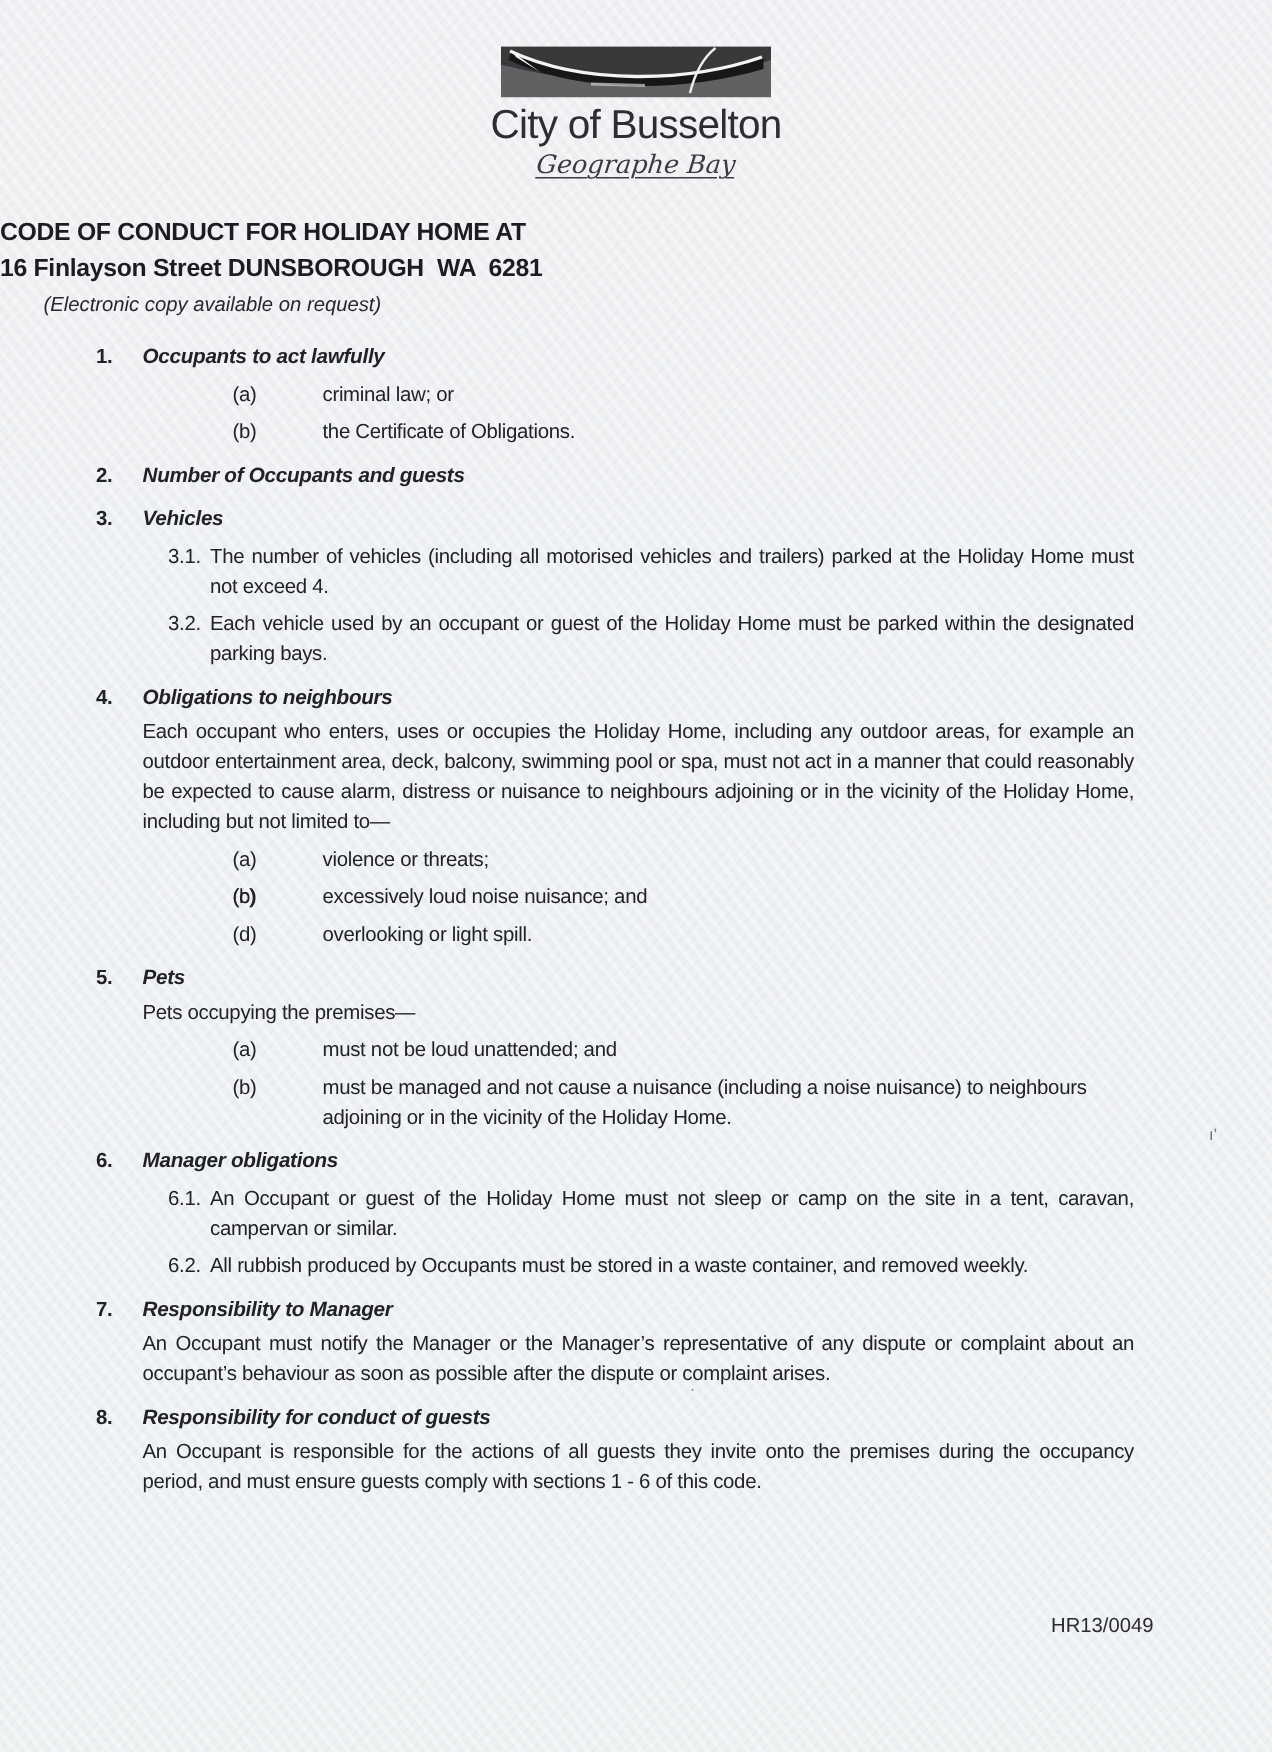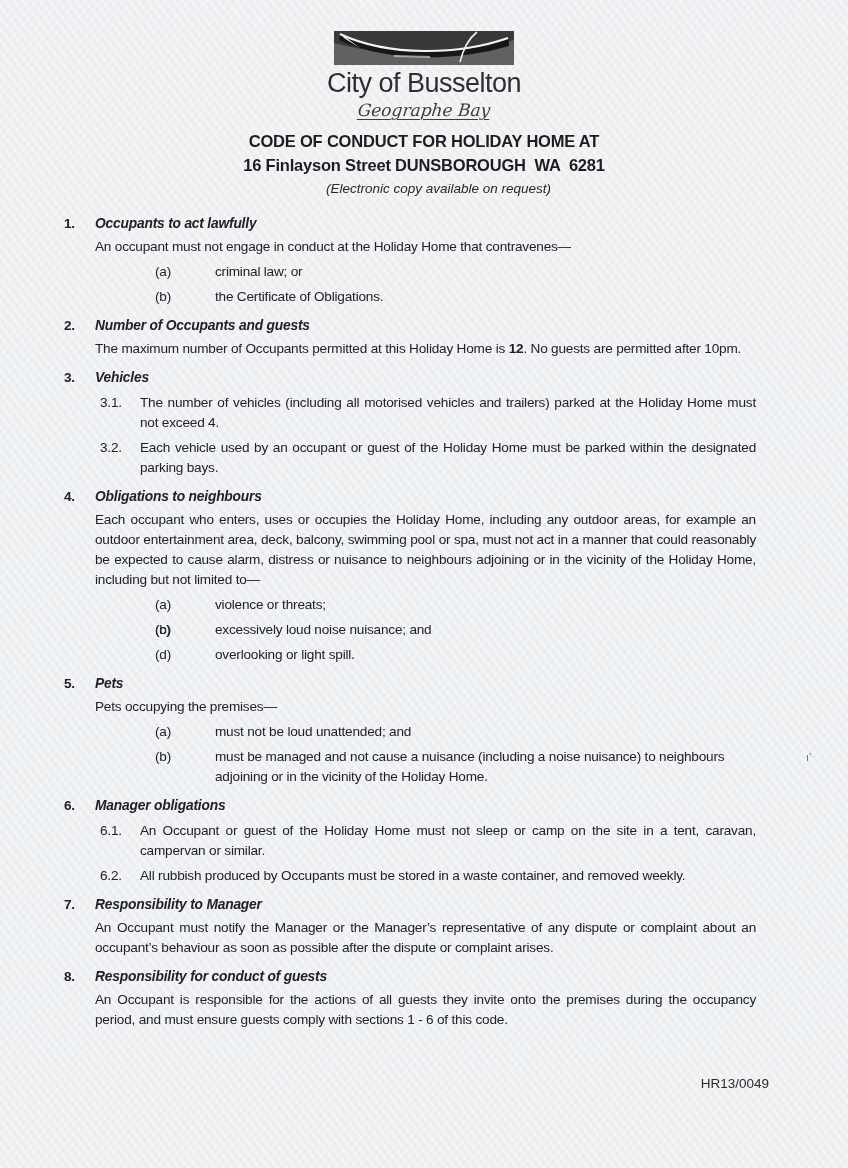--- a/index.html
+++ b/index.html
@@ -26,37 +26,37 @@
     margin-top:3px;font-weight:400;
   }
   .logo-tagline{
     font-family:"DejaVu Serif",serif;font-style:italic;
     font-size:17px;color:#3a3b3e;margin-top:1px;
     transform:skewX(-6deg);
     text-decoration:underline;text-underline-offset:3px;
     text-decoration-thickness:1px;
   }
   
-  .title-block{text-align:center;margin-top:10px;line-height:1.35;}
+  .title-block{text-align:left;margin-top:24px;line-height:1.35;}
   .title-line1{font-size:16.5px;font-weight:700;letter-spacing:-0.2px;color:#1c1d20;}
   .title-line2{font-size:16.5px;font-weight:700;letter-spacing:-0.2px;color:#1c1d20;white-space:pre;margin-top:2px;}
   .title-line3{font-size:13.5px;font-style:italic;margin-top:3px;color:#27282b;padding-left:29px;}
   
   .content{margin:16px 92px 0 64px;font-size:13.6px;letter-spacing:-0.2px;line-height:20px;}
   .sec{margin-bottom:9px;position:relative;}
   .sec-head{position:relative;padding-left:31px;margin-bottom:2px;}
   .sec-num{position:absolute;left:0;font-weight:700;}
   .sec-title{display:inline;font-size:13.8px;font-weight:700;margin:0;letter-spacing:-0.2px;font-style:italic;}
   .body-p{margin:3px 0 0 31px;text-align:justify;}
   .body-p.single{text-align:left;}
   .alpha-list{margin-top:0;}
   .alpha-item{position:relative;padding-left:151px;margin-top:5px;}
   .alpha-marker{position:absolute;left:91px;}
   .sub-item{position:relative;padding-left:76px;margin-top:5px;}
-  .sub-num{position:absolute;left:36px;}
+  .sub-num{position:absolute;left:48px;}
   .sub-text{margin:0;text-align:justify;}
   .bold{font-weight:700;}
   
   .footer{position:absolute;right:79px;top:1076px;font-size:13.5px;color:#2a2b2e;}
   
   .artifact{position:absolute;color:#6a6c72;font-size:10px;line-height:10px;}
   .artifact.a1{left:806px;top:752px;font-size:11px;}
   .artifact.a2{left:460px;top:922px;}
 </style>
 </head>
@@ -86,39 +86,37 @@
     <div class="title-line3">(Electronic copy available on request)</div>
   </div>
 
   <div class="content">
 
     <section class="sec">
       <div class="sec-head">
         <span class="sec-num">1.</span>
         <h2 class="sec-title">Occupants to act lawfully</h2>
       </div>
-      <p class="body-p single">An occupant must not engage in conduct at the Holiday Home that contravenes—</p>
       <div class="alpha-list">
         <div class="alpha-item">
           <span class="alpha-marker">(a)</span>
           <span>criminal law; or</span>
         </div>
         <div class="alpha-item">
           <span class="alpha-marker">(b)</span>
           <span>the Certificate of Obligations.</span>
         </div>
       </div>
     </section>
 
     <section class="sec">
       <div class="sec-head">
         <span class="sec-num">2.</span>
         <h2 class="sec-title">Number of Occupants and guests</h2>
       </div>
-      <p class="body-p"><span>The maximum number of Occupants permitted at this Holiday Home is </span><span class="bold">12</span><span>. No guests are permitted after 10pm.</span></p>
     </section>
 
     <section class="sec">
       <div class="sec-head">
         <span class="sec-num">3.</span>
         <h2 class="sec-title">Vehicles</h2>
       </div>
       <div class="sub-item">
         <span class="sub-num">3.1.</span>
         <p class="sub-text">The number of vehicles (including all motorised vehicles and trailers) parked at the Holiday Home must not exceed 4.</p>

